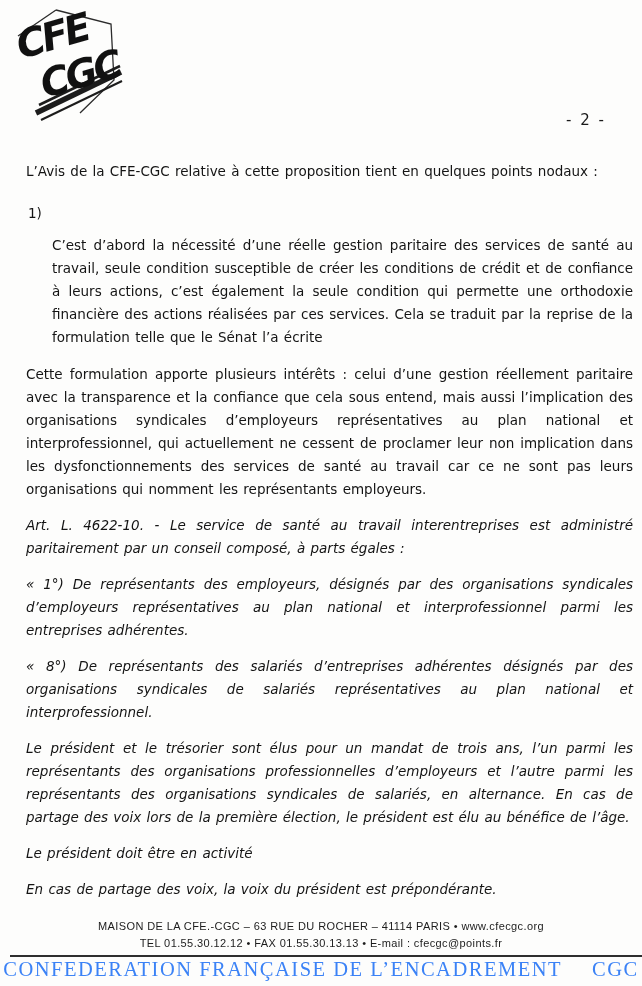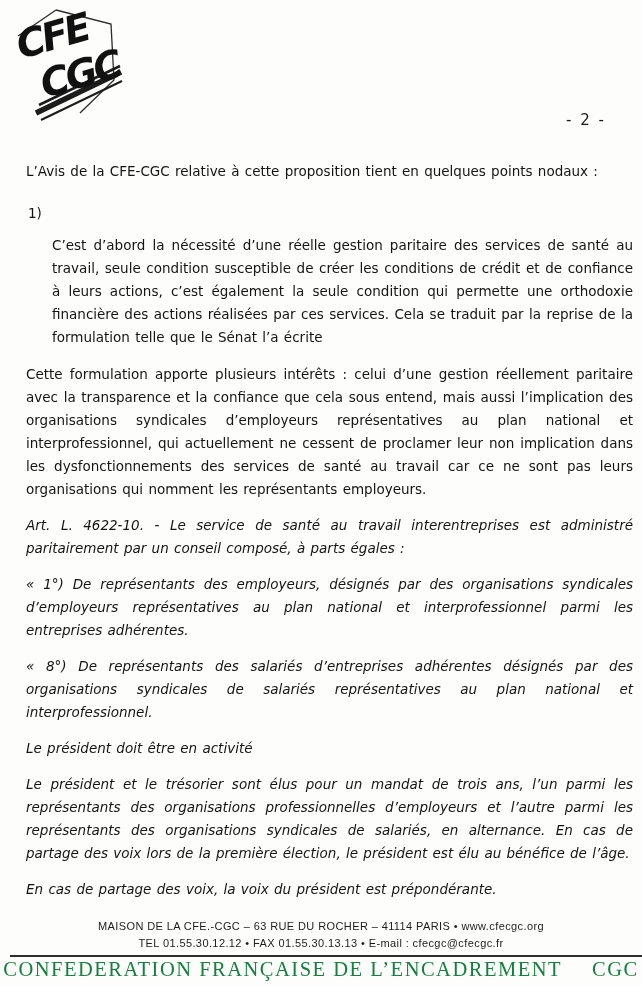--- a/index.html
+++ b/index.html
@@ -36,21 +36,21 @@
   
   .footer { position: absolute; left: 0; right: 0; bottom: 5px; }
   .footer-small {
     font-family: "Liberation Sans", sans-serif;
     font-size: 11px; line-height: 17px; letter-spacing: 0.4px;
     color: #1c1c1c; text-align: center;
   }
   .rule { border: none; border-top: 2.5px solid #2e2e2e; margin: 3px 0 1px 10px; }
   .org {
     font-family: "Liberation Serif", serif;
-    font-size: 20.5px; letter-spacing: 1.5px; color: #15803d;
+    font-size: 20.5px; letter-spacing: 1.5px; color: #3b82f6;
     display: flex; justify-content: center; align-items: baseline; gap: 30px;
     margin-top: 1px;
   }
 </style>
 </head>
 <body>
 
 <div class="logo">
   <svg width="118" height="122" viewBox="0 0 118 122">
 
@@ -83,28 +83,28 @@
   </div>
 
   <p>Cette formulation apporte plusieurs intérêts : celui d’une gestion réellement paritaire avec la transparence et la confiance que cela sous entend, mais aussi l’implication des organisations syndicales d’employeurs représentatives au plan national et interprofessionnel, qui actuellement ne cessent de proclamer leur non implication dans les dysfonctionnements des services de santé au travail car ce ne sont pas leurs organisations qui nomment les représentants employeurs.</p>
 
   <p class="it">Art. L. 4622-10. - Le service de santé au travail interentreprises est administré paritairement par un conseil composé, à parts égales :</p>
 
   <p class="it">« 1°) De représentants des employeurs, désignés par des organisations syndicales d’employeurs représentatives au plan national et interprofessionnel parmi les entreprises adhérentes.</p>
 
   <p class="it">« 8°) De représentants des salariés d’entreprises adhérentes désignés par des organisations syndicales de salariés représentatives au plan national et interprofessionnel.</p>
 
+  <p class="it">Le président et le trésorier sont élus pour un mandat de trois ans, l’un parmi les représentants des organisations professionnelles d’employeurs et l’autre parmi les représentants des organisations syndicales de salariés, en alternance. En cas de partage des voix lors de la première élection, le président est élu au bénéfice de l’âge.</p>
+
   <p class="it">Le président doit être en activité</p>
-
-  <p class="it">Le président et le trésorier sont élus pour un mandat de trois ans, l’un parmi les représentants des organisations professionnelles d’employeurs et l’autre parmi les représentants des organisations syndicales de salariés, en alternance. En cas de partage des voix lors de la première élection, le président est élu au bénéfice de l’âge.</p>
 
   <p class="it">En cas de partage des voix, la voix du président est prépondérante.</p>
 </div>
 
 <div class="footer">
   <div class="footer-small">MAISON DE LA CFE.-CGC – 63 RUE DU ROCHER – 41114 PARIS • www.cfecgc.org</div>
-  <div class="footer-small">TEL 01.55.30.12.12 • FAX 01.55.30.13.13 • E-mail : cfecgc@cfecgc.fr</div>
+  <div class="footer-small">TEL 01.55.30.12.12 • FAX 01.55.30.13.13 • E-mail : cfecgc@points.fr</div>
   <hr class="rule">
   <div class="org">
     <span>CONFEDERATION FRANÇAISE DE L’ENCADREMENT</span>
     <span>CGC</span>
   </div>
 </div>
 
 </body></html>

